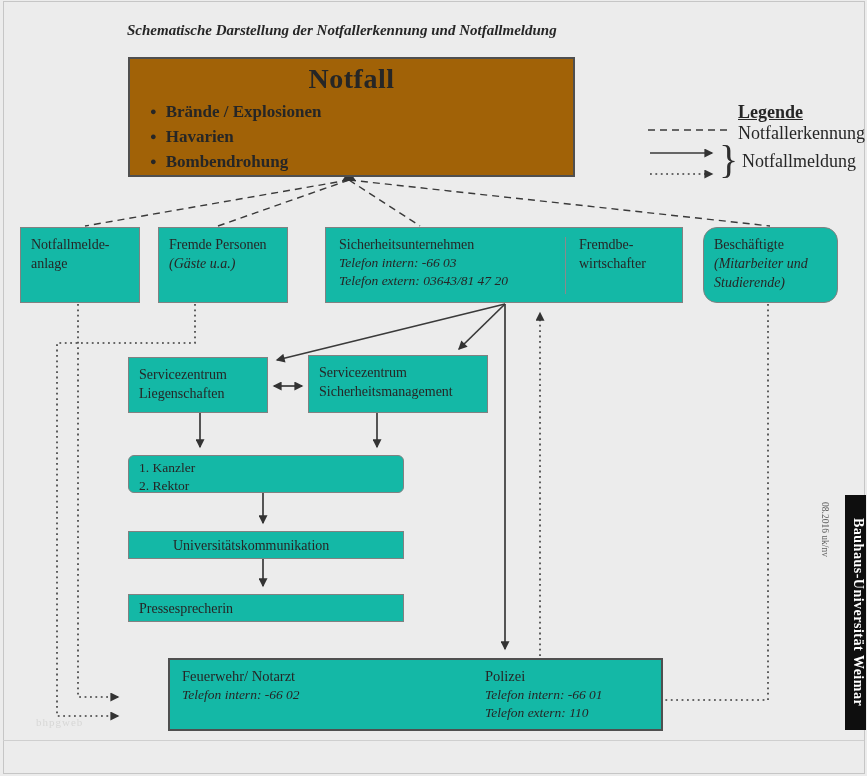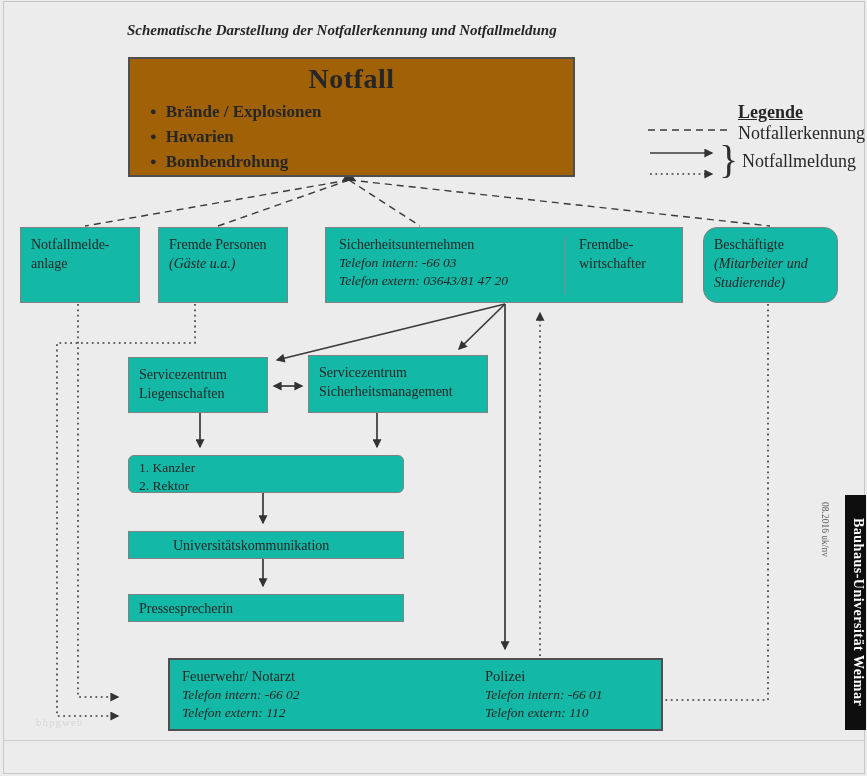--- a/index.html
+++ b/index.html
@@ -152,21 +152,20 @@
     <div>Universitätskommunikation</div>
   </div>
   <div class="node" style="left:128px;top:594px;width:276px;height:28px;padding-top:4px;">
     <div>Pressesprecherin</div>
   </div>
 
   <div class="node thick" style="left:128px;top:658px;width:495px;height:73px;padding-left:12px;margin-left:40px;">
     <div>
       <div class="bot-title">Feuerwehr/ Notarzt</div>
       <div class="tel">Telefon intern: -66 02</div>
-      <div class="tel">Telefon extern: 112</div>
     </div>
     <div class="abs" style="left:315px;top:7px;">
       <div class="bot-title">Polizei</div>
       <div class="tel">Telefon intern: -66 01</div>
       <div class="tel">Telefon extern: 110</div>
     </div>
   </div>
 
   <div class="vnote" style="left:820px;top:502px;height:130px;">08.2016 uk/nv</div>
   <div class="vbar" style="left:845px;top:495px;width:21px;height:235px;">Bauhaus-Universität Weimar</div>

